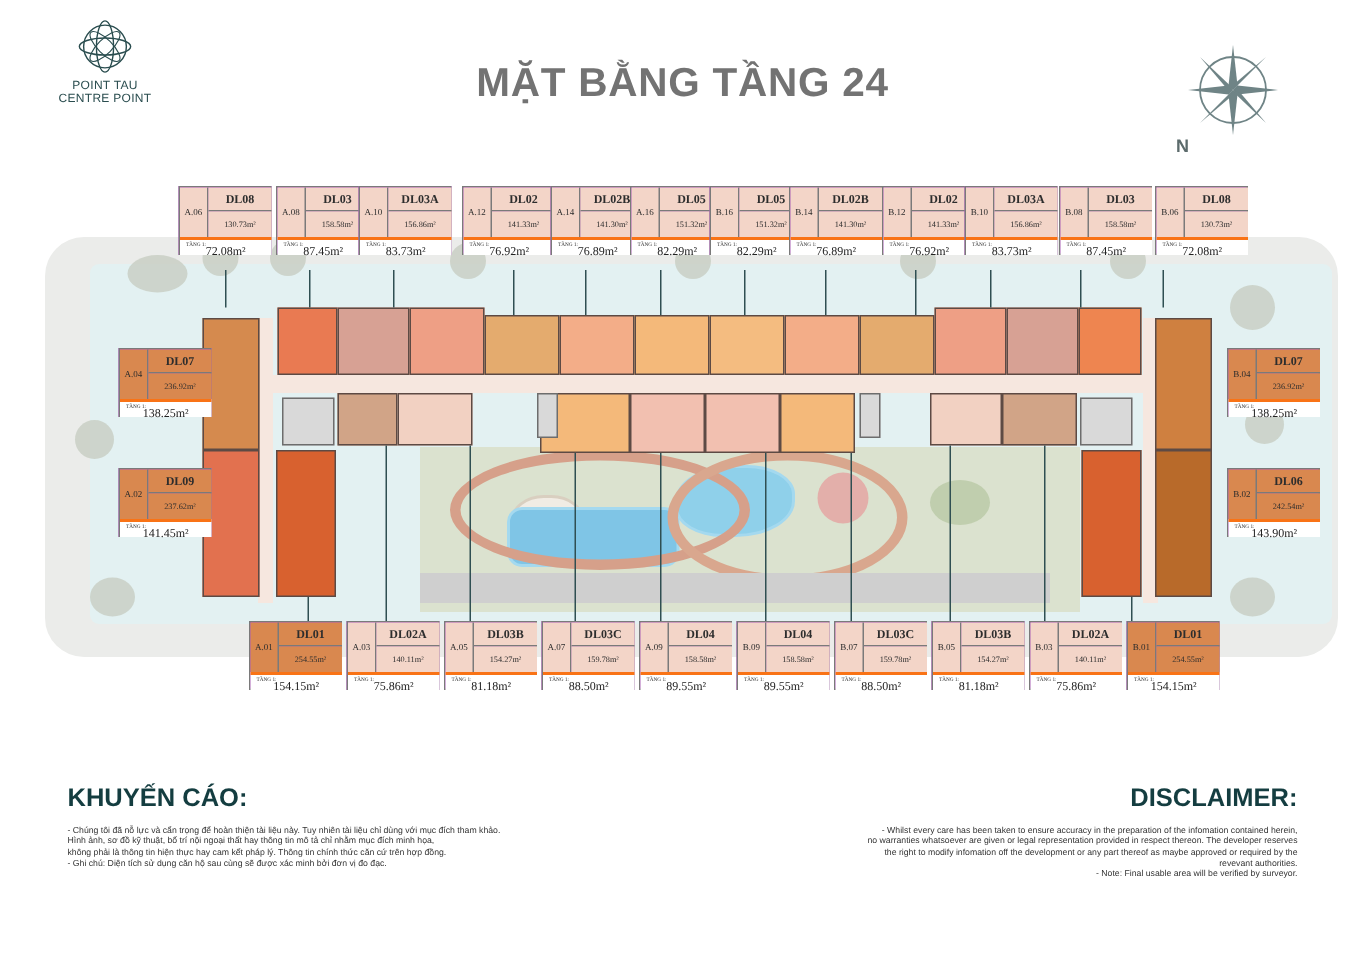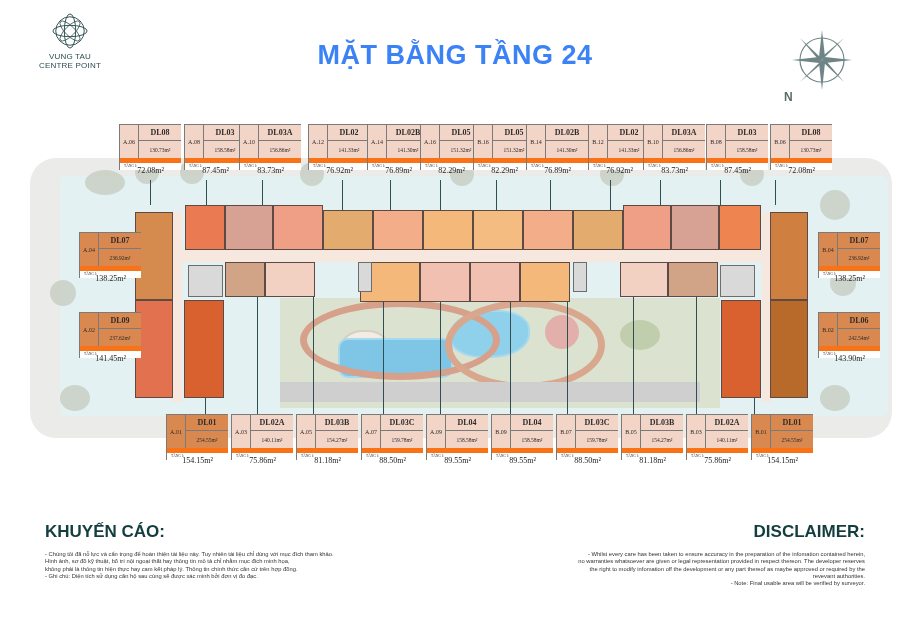--- a/index.html
+++ b/index.html
@@ -4,21 +4,21 @@
 <style>
   * { box-sizing: border-box; margin: 0; padding: 0; }
   html, body { width: 910px; height: 643px; background: #ffffff; overflow: hidden; }
   body { font-family: "Liberation Sans", sans-serif; color: #1d3a3c; position: relative; }
 
   .logo { position: absolute; left: 30px; top: 12px; width: 80px; text-align: center; }
   .logo svg { display: block; margin: 0 auto; }
   .logo .l1 { font-size: 8px; color: #2a4d4f; letter-spacing: 0.2px; margin-top: 2px; line-height: 9px; }
   .logo .l2 { font-size: 8px; color: #2a4d4f; letter-spacing: 0.2px; line-height: 9px; }
 
-  .title { position: absolute; left: 0; width: 910px; top: 40px; text-align: center; font-size: 27px; font-weight: bold; color: #3b82f6; letter-spacing: 0.5px; }
+  .title { position: absolute; left: 0; width: 910px; top: 40px; text-align: center; font-size: 27px; font-weight: bold; color: #737373; letter-spacing: 0.5px; }
 
   .compass { position: absolute; left: 780px; top: 28px; }
   .compass .n { position: absolute; left: 4px; top: 62px; font-size: 12px; color: #5c6b6c; font-weight: bold; }
 
   
   .site { position: absolute; left: 30px; top: 158px; width: 862px; height: 280px; border-radius: 26px; background: #ebecea; }
   .site-inner { position: absolute; left: 30px; top: 18px; width: 828px; height: 240px; background: #e3f1f2; border-radius: 6px; }
   .tree { position: absolute; border-radius: 50%; background: #c7cdc2; opacity: 0.8; }
   .corridor { position: absolute; background: #f6e7df; }
   .unit { position: absolute; border: 1px solid #5d4a44; }
@@ -26,21 +26,21 @@
   .garden { position: absolute; left: 280px; top: 298px; width: 440px; height: 110px; background: #dbe2cf; }
   .pool { position: absolute; background: #7fc5e6; border: 2px solid #a4d9ef; }
   .path { position: absolute; border: 7px solid #d6a08a; border-radius: 50%; }
   .pavement { position: absolute; left: 280px; top: 382px; width: 420px; height: 20px; background: #cfcfcf; }
 
   
   .lbl { position: absolute; width: 62px; height: 46px; border: 1px solid #7a7a7a; background: #d946ef; font-family: Liberation Serif, serif; }
   .lbl .code { position: absolute; left: 0; top: 0; width: 19px; height: 33px; border-right: 1px solid #7a7a7a; font-size: 6px; display: flex; align-items: center; justify-content: center; color: #2d2d2d; }
   .lbl .type { position: absolute; left: 19px; top: 0; width: 42px; height: 16px; border-bottom: 1px solid #7a7a7a; font-size: 8px; font-weight: bold; display: flex; align-items: center; justify-content: center; color: #2d2d2d; }
   .lbl .area { position: absolute; left: 19px; top: 16px; width: 42px; height: 17px; font-size: 5.5px; display: flex; align-items: center; justify-content: center; color: #2d2d2d; }
-  .lbl .bottom { position: absolute; left: 0; top: 33px; width: 61px; height: 12px; border-top: 5px solid #f97316; background: #fff; }
+  .lbl .bottom { position: absolute; left: 0; top: 33px; width: 61px; height: 12px; border-top: 2px solid #f97316; background: #fff; }
   .lbl .tang { position: absolute; left: 4px; top: 1px; font-size: 3.5px; color: #333; }
   .lbl .net { position: absolute; left: 0; width: 61px; top: 3px; text-align: center; font-size: 8px; color: #222; }
   .lbl.pink .code, .lbl.pink .type, .lbl.pink .area { background: #f3d5c8; }
   .lbl.orange .code, .lbl.orange .type, .lbl.orange .area { background: #d9884f; }
   .leader { position: absolute; width: 1px; background: #2f4f52; }
 
   .disc-title-vi { position: absolute; left: 45px; top: 522px; font-size: 17px; font-weight: bold; color: #143d40; }
   .disc-title-en { position: absolute; right: 45px; top: 522px; font-size: 17px; font-weight: bold; color: #143d40; }
   .disc-text-vi { position: absolute; left: 45px; top: 551px; width: 400px; font-size: 5.8px; line-height: 7.3px; color: #333; }
   .disc-text-en { position: absolute; right: 45px; top: 551px; width: 420px; font-size: 5.8px; line-height: 7.3px; color: #333; text-align: right; }
@@ -49,21 +49,21 @@
 <body>
 
 <div class="logo">
   <svg width="38" height="38" viewBox="0 0 40 40">
     <circle cx="20" cy="20" r="15" fill="none" stroke="#2a4d4f" stroke-width="1"></circle>
     <ellipse cx="20" cy="20" rx="6" ry="18" fill="none" stroke="#2a4d4f" stroke-width="1"></ellipse>
     <ellipse cx="20" cy="20" rx="18" ry="6" fill="none" stroke="#2a4d4f" stroke-width="1"></ellipse>
     <ellipse cx="20" cy="20" rx="5" ry="14" transform="rotate(45 20 20)" fill="none" stroke="#2a4d4f" stroke-width="0.8"></ellipse>
     <ellipse cx="20" cy="20" rx="5" ry="14" transform="rotate(-45 20 20)" fill="none" stroke="#2a4d4f" stroke-width="0.8"></ellipse>
   </svg>
-  <div class="l1">VUNG TAU</div>
+  <div class="l1">POINT TAU</div>
   <div class="l2">CENTRE POINT</div>
 </div>
 
 <div class="title">MẶT BẰNG TẦNG 24</div>
 
 <div class="compass">
   <svg width="80" height="70" viewBox="0 0 80 70">
     <circle cx="42" cy="32" r="22" fill="none" stroke="#6f8486" stroke-width="1.2"></circle>
     <g fill="#6f8486">
       <polygon points="42,2 45,29 42,32 39,29"></polygon>

